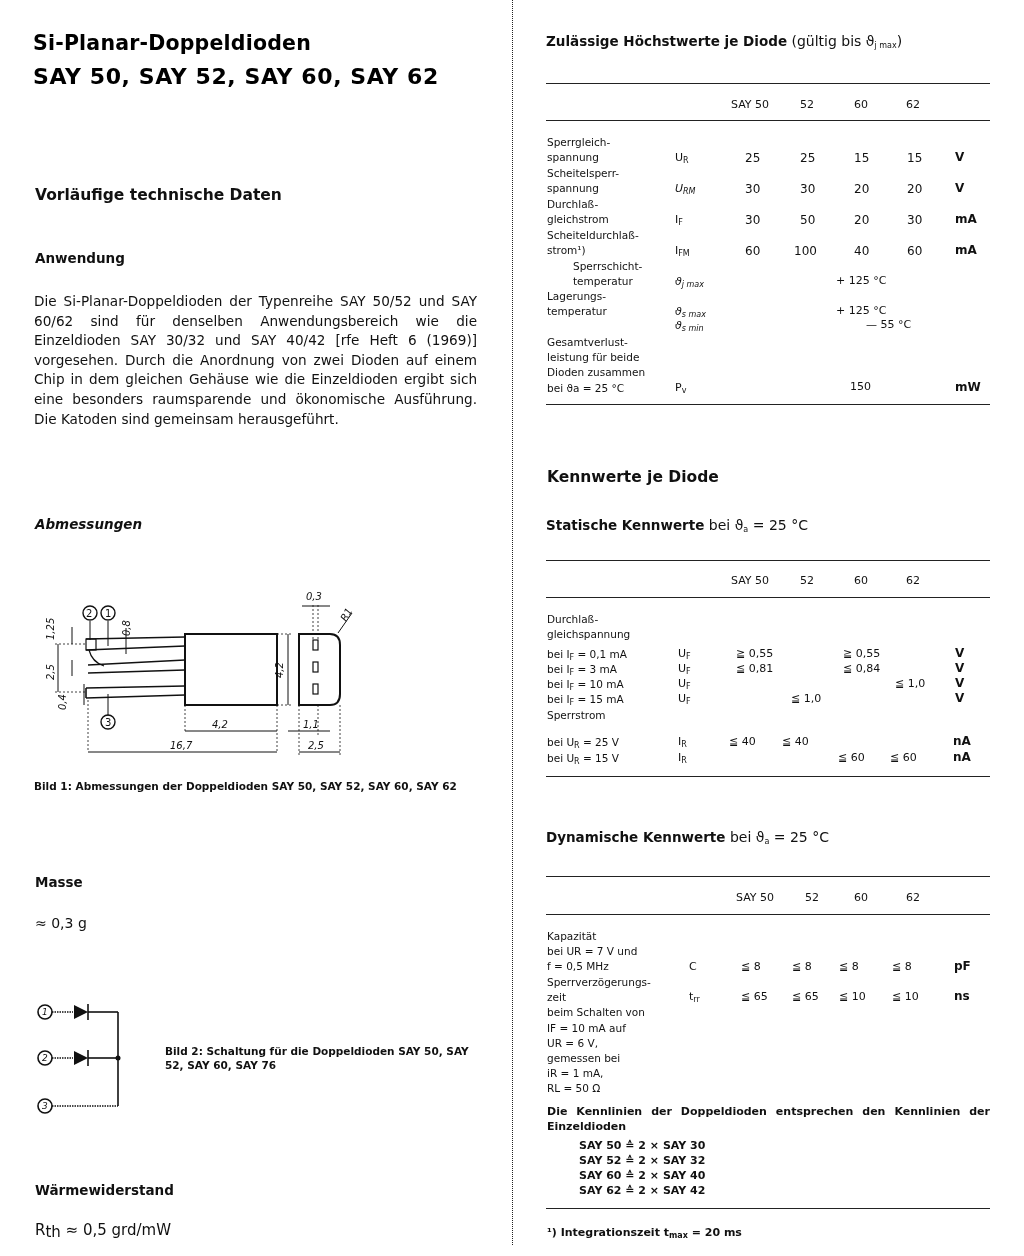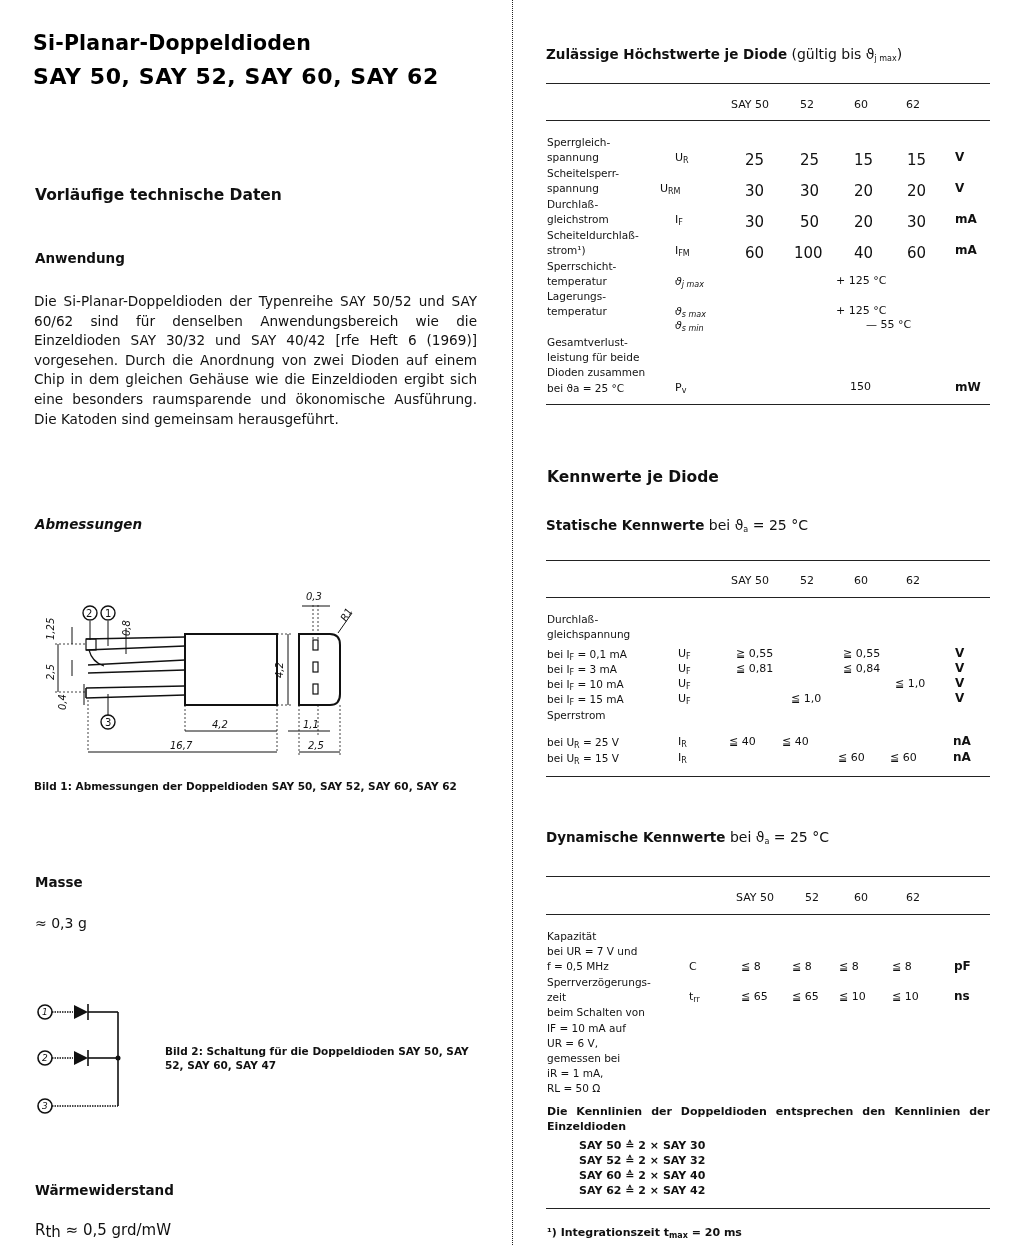--- a/index.html
+++ b/index.html
@@ -10,21 +10,21 @@
   .h2 { font-weight:bold; font-size:15.5px; color:#111; }
   .h3 { font-weight:bold; font-size:13.5px; color:#111; }
   .body-text { font-size:13.6px; line-height:19.6px; text-align:justify; text-align-last:left; color:#111; }
   .caption { font-weight:bold; font-size:10.5px; line-height:14px; color:#111; }
   .divider { position:absolute; left:512px; top:0; width:1px; height:1245px; border-left:1.5px dotted #222; }
   .hr { position:absolute; height:0; border-top:1.5px solid #222; }
   .tcell { position:absolute; font-size:11px; white-space:nowrap; color:#111; }
   .lbl { font-size:10.5px; line-height:15.2px; }
   .sym { font-size:11px; }
   .unit { font-weight:bold; font-size:12px; }
-  .val { font-size:15px; text-align:right; }
+  .val { font-size:12px; text-align:right; }
   .sub { font-size:8px; vertical-align:-2px; }
   svg { position:absolute; overflow:visible; }
 </style>
 </head>
 <body>
 
 <div class="abs title" style="left:33px;top:26px;">
   <div>Si-Planar-Doppeldioden</div>
   <div style="font-size:22px;letter-spacing:0.6px;">SAY 50, SAY 52, SAY 60, SAY 62</div>
 </div>
@@ -132,31 +132,31 @@
     <path d="M 74 1051 L 88 1058 L 74 1065 Z"></path>
     <circle cx="118" cy="1058" r="2.5"></circle>
   </g>
   <g fill="#111" font-family="DejaVu Sans, sans-serif" font-size="9" font-style="italic">
     <text x="42" y="1015">1</text>
     <text x="42" y="1061">2</text>
     <text x="42" y="1109">3</text>
   </g>
 </svg>
 
-<div class="abs caption" style="left:165px;top:1044px;width:316px;">Bild 2: Schaltung für die Doppeldioden SAY 50, SAY 52, SAY 60, SAY 47</div>
+<div class="abs caption" style="left:165px;top:1044px;width:316px;">Bild 2: Schaltung für die Doppeldioden SAY 50, SAY 52, SAY 60, SAY 76</div>
 
 <div class="abs h3" style="left:35px;top:1182px;">Wärmewiderstand</div>
 <div class="abs" style="left:35px;top:1221px;font-size:15px;">
   <span>R</span><span class="sub" style="font-size:15px;">th</span>
   <span>≈ 0,5 grd/mW</span>
 </div>
 
 <div class="divider"></div>
 
-<div class="abs" style="left:546px;top:46px;font-size:14px;">
+<div class="abs" style="left:546px;top:33px;font-size:14px;">
   <span class="h3">Zulässige Höchstwerte je Diode</span>
   <span>(gültig bis ϑ</span><span class="sub">j max</span><span>)</span>
 </div>
 <div class="hr" style="left:546px;top:83px;width:444px;"></div>
 <div class="tcell" style="left:731px;top:98px;">SAY 50</div>
 <div class="tcell" style="left:800px;top:98px;">52</div>
 <div class="tcell" style="left:854px;top:98px;">60</div>
 <div class="tcell" style="left:906px;top:98px;">62</div>
 <div class="hr" style="left:546px;top:120px;width:444px;"></div>
 
@@ -168,21 +168,21 @@
 <div class="tcell val" style="left:745px;top:151px;">25</div>
 <div class="tcell val" style="left:800px;top:151px;">25</div>
 <div class="tcell val" style="left:854px;top:151px;">15</div>
 <div class="tcell val" style="left:907px;top:151px;">15</div>
 <div class="tcell unit" style="left:955px;top:150px;">V</div>
 
 <div class="tcell lbl" style="left:547px;top:166px;">
     <div>Scheitelsperr-</div>
     <div>spannung</div>
   </div>
-<div class="tcell sym" style="left:660px;top:182px;"><span>U</span><span class="sub">RM</span></div>
+<div class="tcell sym" style="left:675px;top:182px;font-style:italic;"><span>U</span><span class="sub">RM</span></div>
 <div class="tcell val" style="left:745px;top:182px;">30</div>
 <div class="tcell val" style="left:800px;top:182px;">30</div>
 <div class="tcell val" style="left:854px;top:182px;">20</div>
 <div class="tcell val" style="left:907px;top:182px;">20</div>
 <div class="tcell unit" style="left:955px;top:181px;">V</div>
 
 <div class="tcell lbl" style="left:547px;top:197px;">
     <div>Durchlaß-</div>
     <div>gleichstrom</div>
   </div>
@@ -197,21 +197,21 @@
     <div>Scheiteldurchlaß-</div>
     <div>strom¹)</div>
   </div>
 <div class="tcell sym" style="left:675px;top:244px;"><span>I</span><span class="sub">FM</span></div>
 <div class="tcell val" style="left:745px;top:244px;">60</div>
 <div class="tcell val" style="left:794px;top:244px;">100</div>
 <div class="tcell val" style="left:854px;top:244px;">40</div>
 <div class="tcell val" style="left:907px;top:244px;">60</div>
 <div class="tcell unit" style="left:955px;top:243px;">mA</div>
 
-<div class="tcell lbl" style="left:547px;top:259px;">
+<div class="tcell lbl" style="left:573px;top:259px;">
     <div>Sperrschicht-</div>
     <div>temperatur</div>
   </div>
 <div class="tcell sym" style="left:675px;top:275px;font-style:italic;"><span>ϑ</span><span class="sub">j max</span></div>
 <div class="tcell" style="left:836px;top:274px;">+ 125 °C</div>
 
 <div class="tcell lbl" style="left:547px;top:289px;">
     <div>Lagerungs-</div>
     <div>temperatur</div>
   </div>

